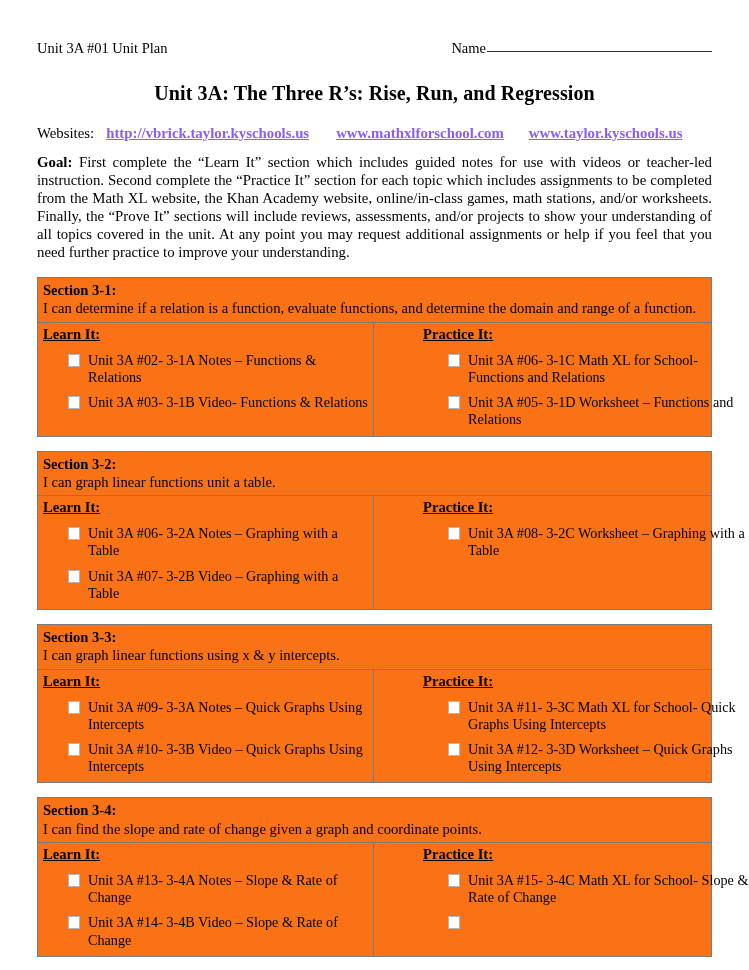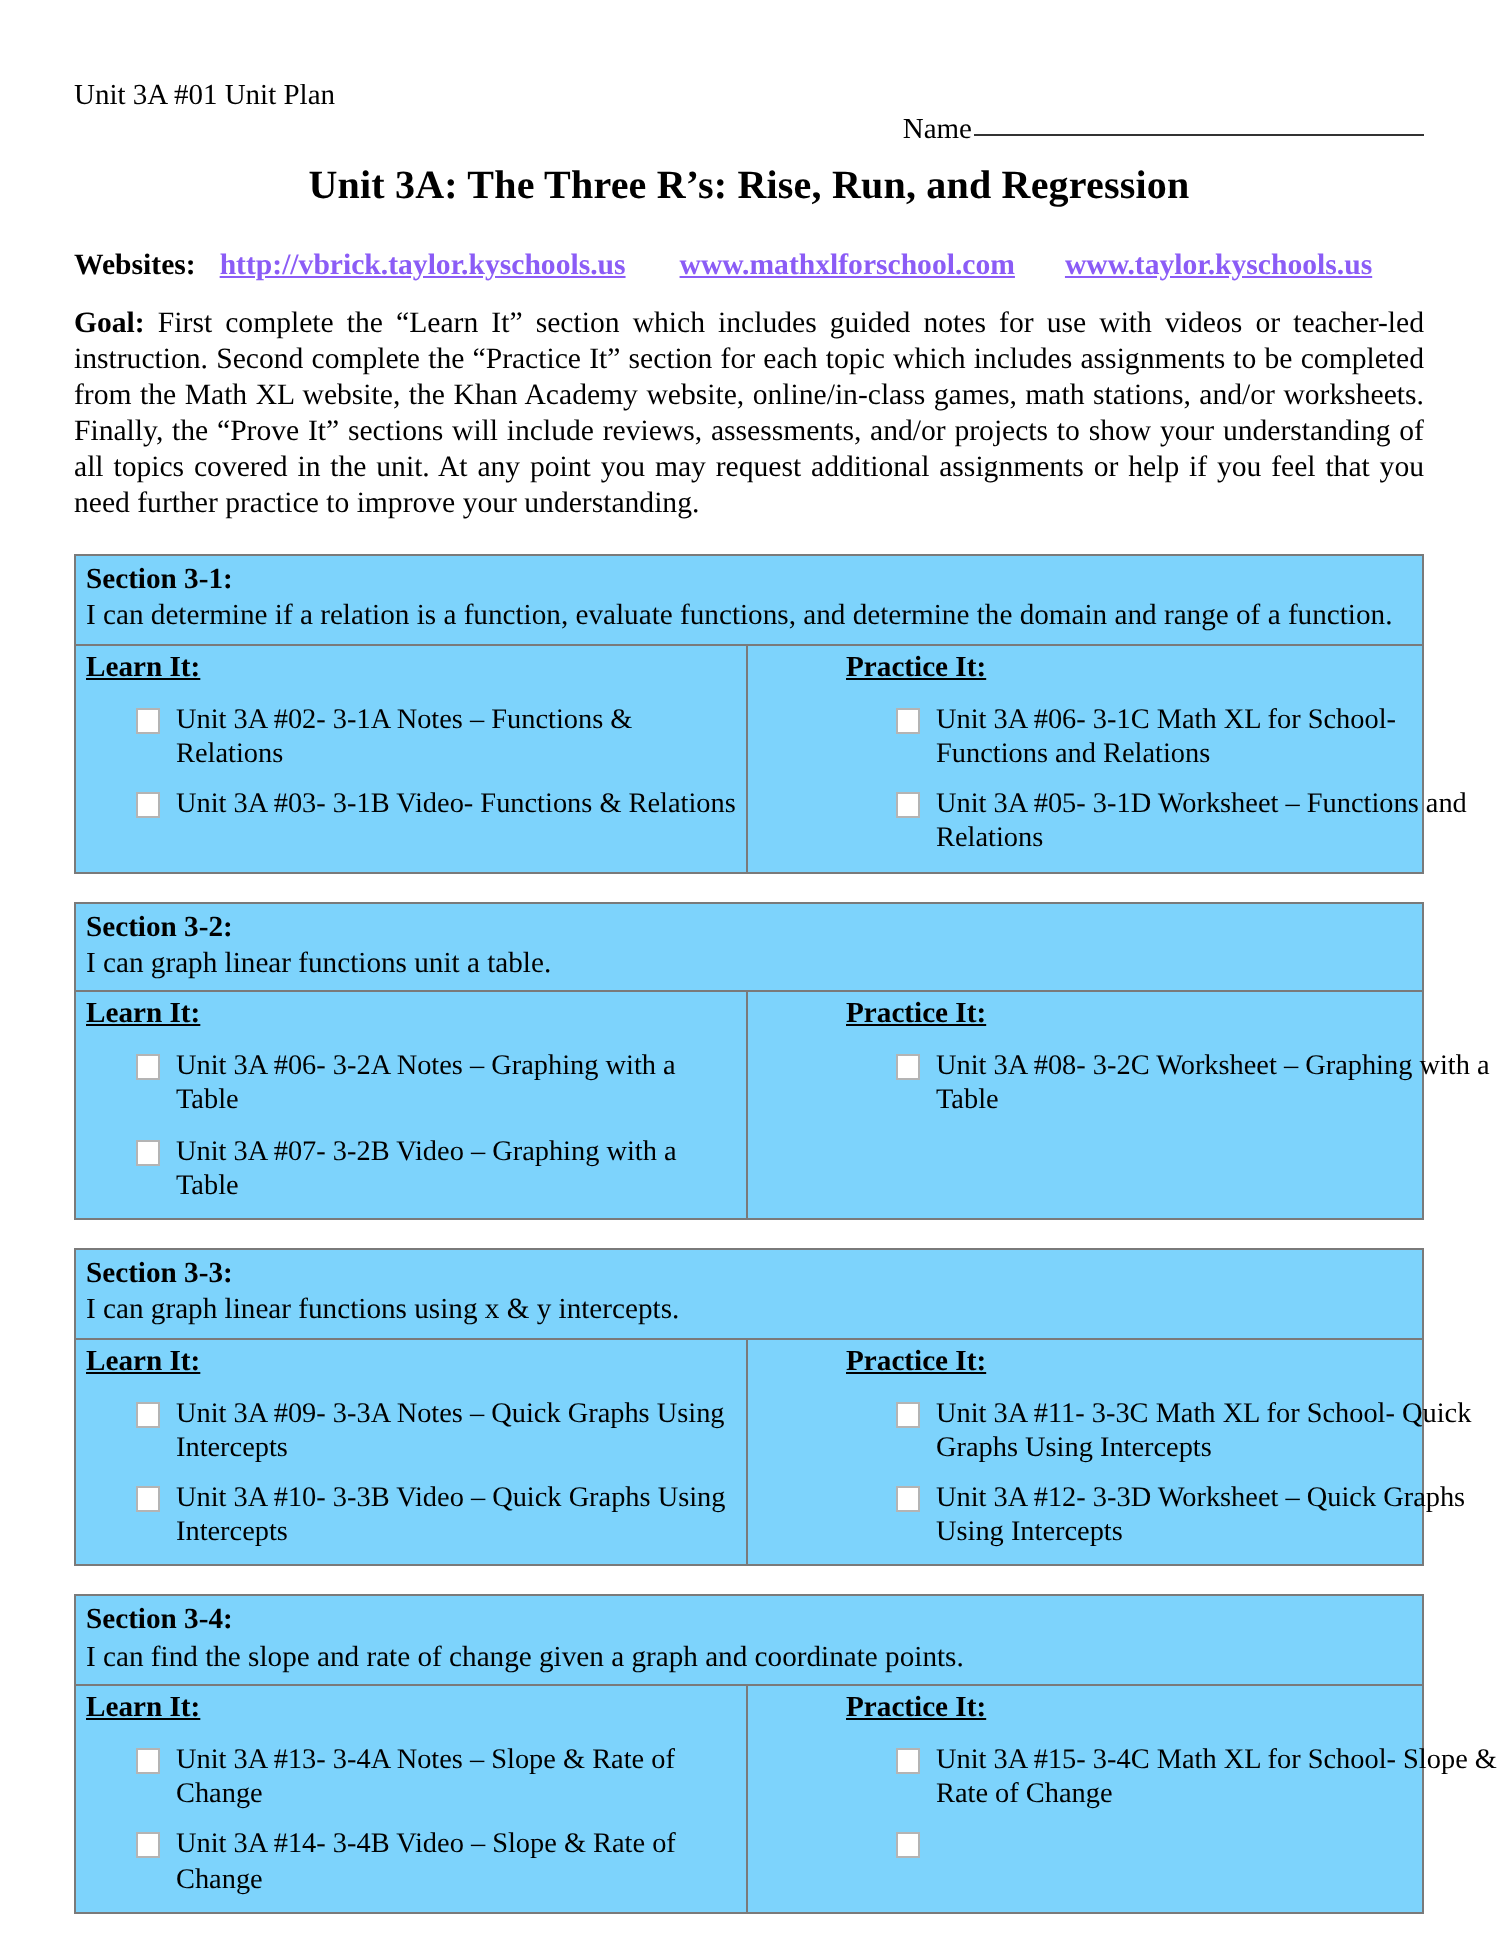--- a/index.html
+++ b/index.html
@@ -23,21 +23,20 @@
     padding: 40px 37px 0 37px;
   }
 
   
   .header-row {
     display: flex;
     align-items: baseline;
     font-size: 14.5px;
     line-height: 1.2;
     height: 22px;
-    flex-direction: column;
   }
   .header-left {
     white-space: nowrap;
   }
   .header-right {
     margin-left: auto;
     display: flex;
     align-items: baseline;
     white-space: nowrap;
   }
@@ -63,21 +62,21 @@
   }
 
   
   .websites-row {
     margin-top: 19px;
     font-size: 14.8px;
     line-height: 1.25;
     white-space: nowrap;
   }
   .websites-label {
-    font-weight: bold;
+    font-weight: normal;
   }
   .weblink {
     font-weight: bold;
     color: #8b5cf6;
     text-decoration: underline;
     cursor: pointer;
   }
   .gap-a { display: inline-block; width: 12px; }
   .gap-b { display: inline-block; width: 27px; }
   .gap-c { display: inline-block; width: 25px; }
@@ -89,21 +88,21 @@
     line-height: 1.215;
     text-align: justify;
     text-justify: inter-word;
   }
   .goal b { font-weight: bold; }
 
   
   .section {
     border: 1.1px solid #7a7a7a;
     margin-top: 14px;
-    background: #7dd3fc;
+    background: #f97316;
     box-sizing: border-box;
   }
   .section-head {
     padding: 3px 5px 4px 5px;
     border-bottom: 1.1px solid #7a7a7a;
   }
   .sec-number {
     font-weight: bold;
     font-size: 14.6px;
     line-height: 1.26;

